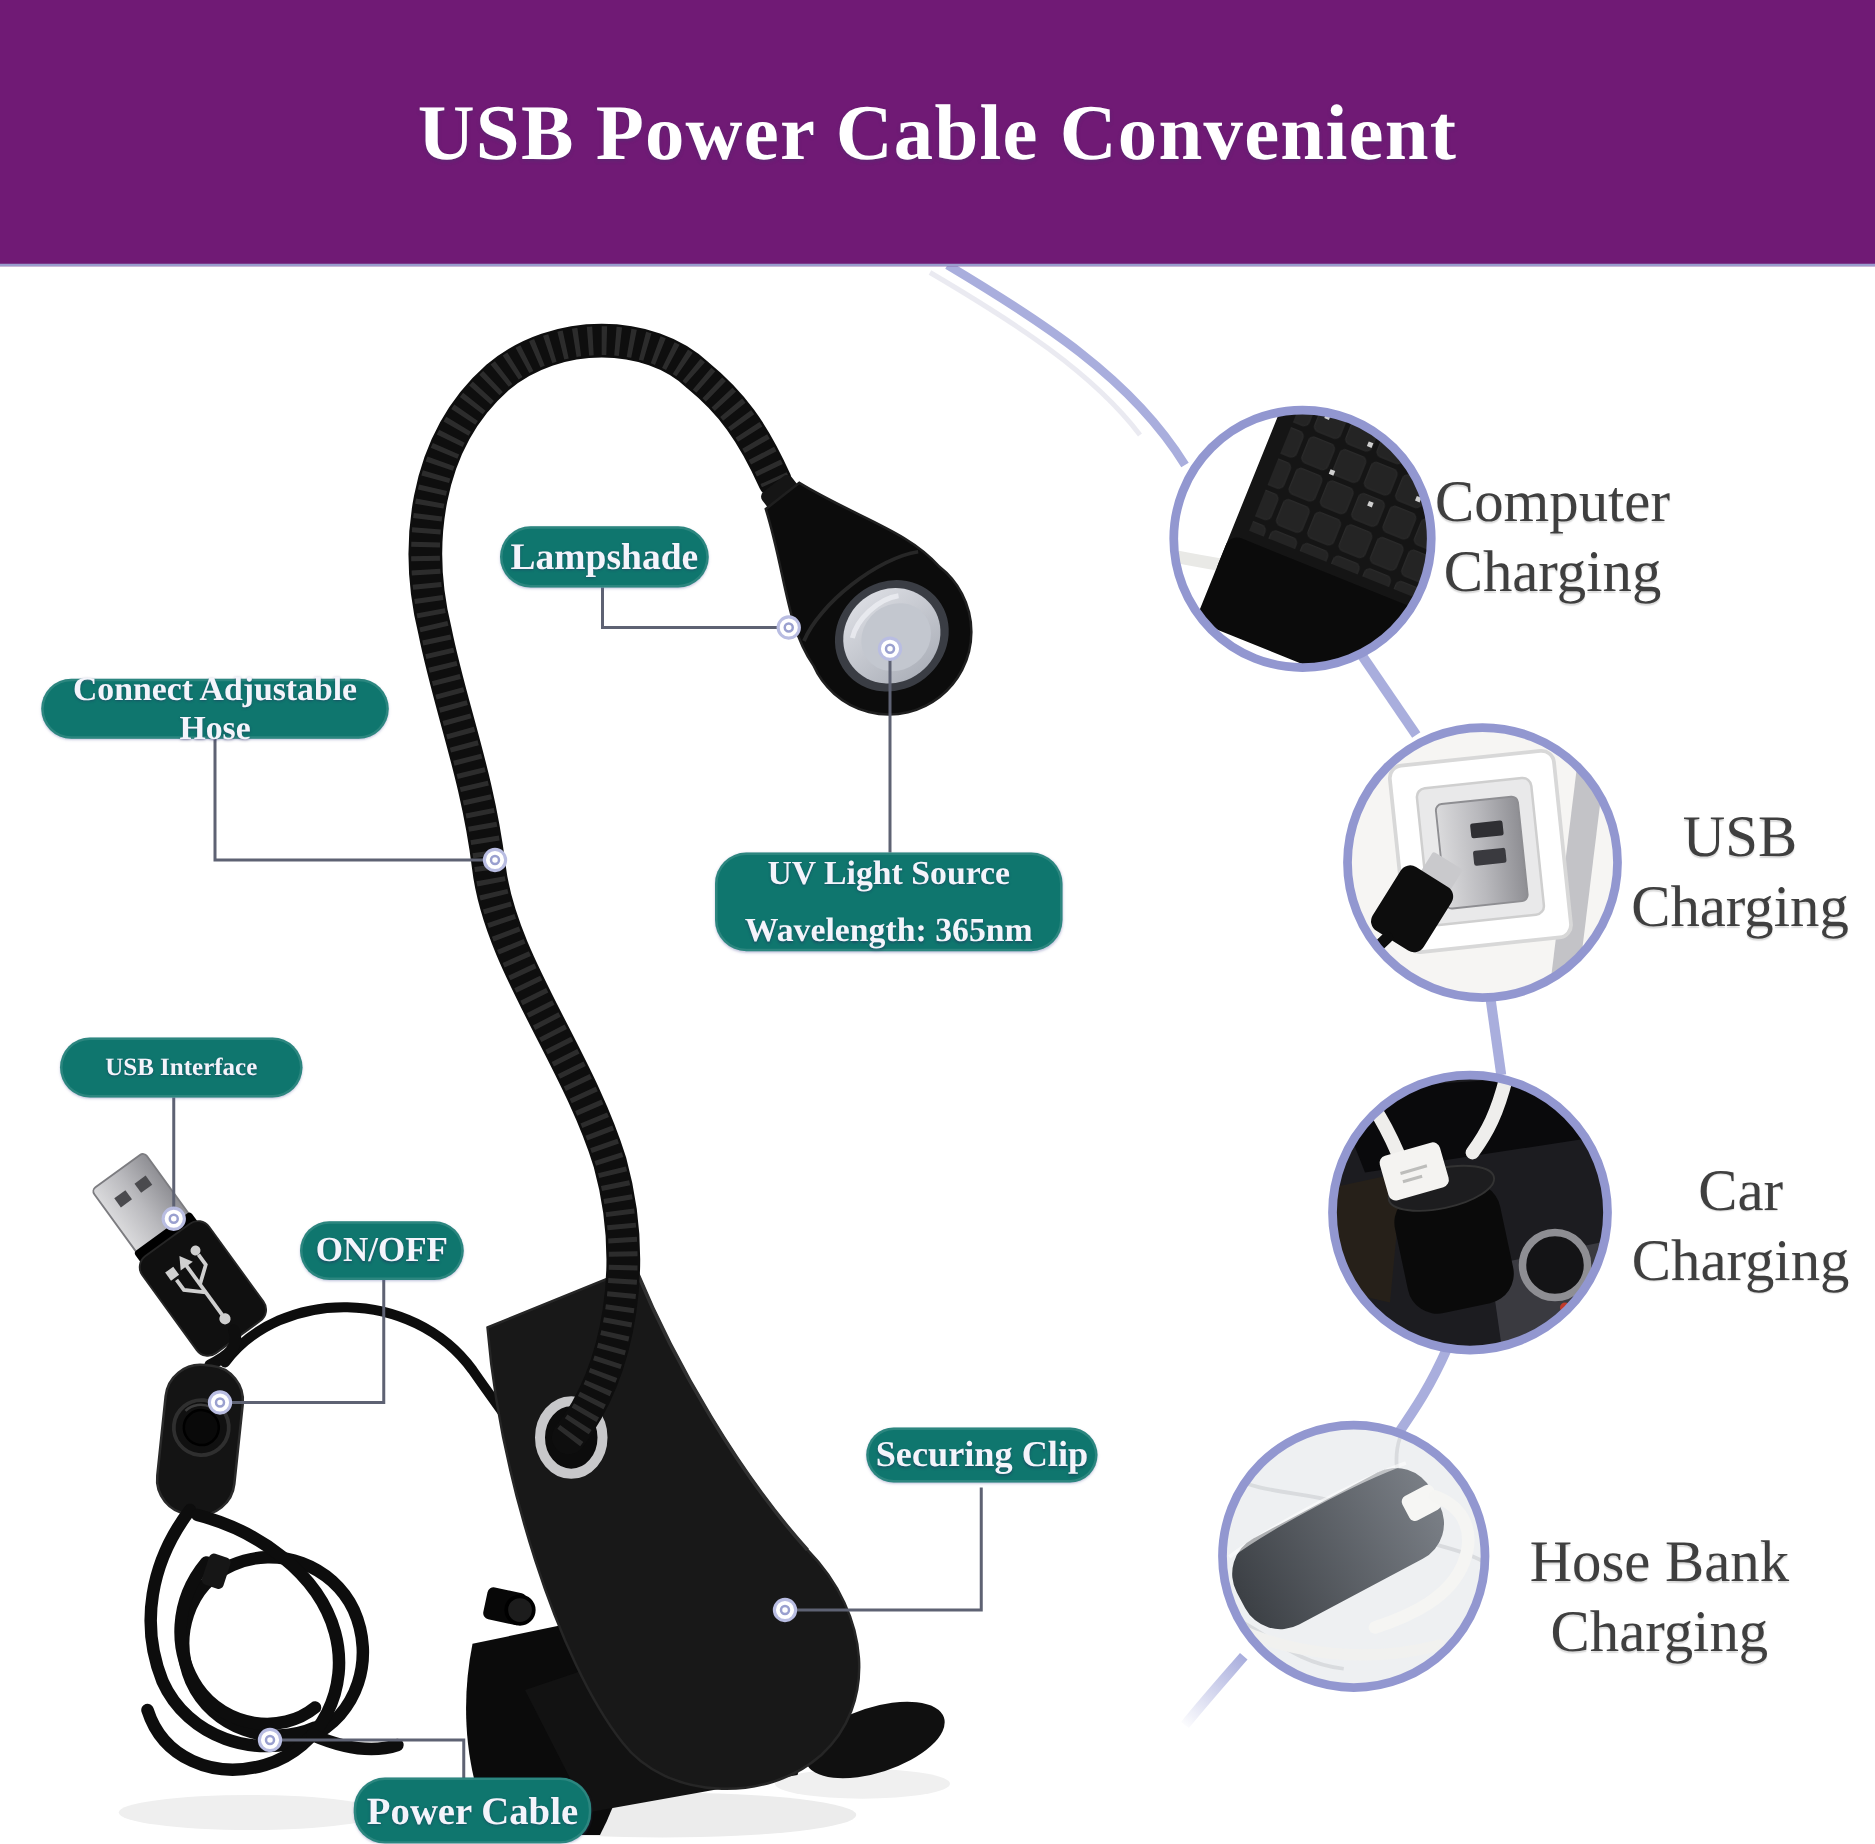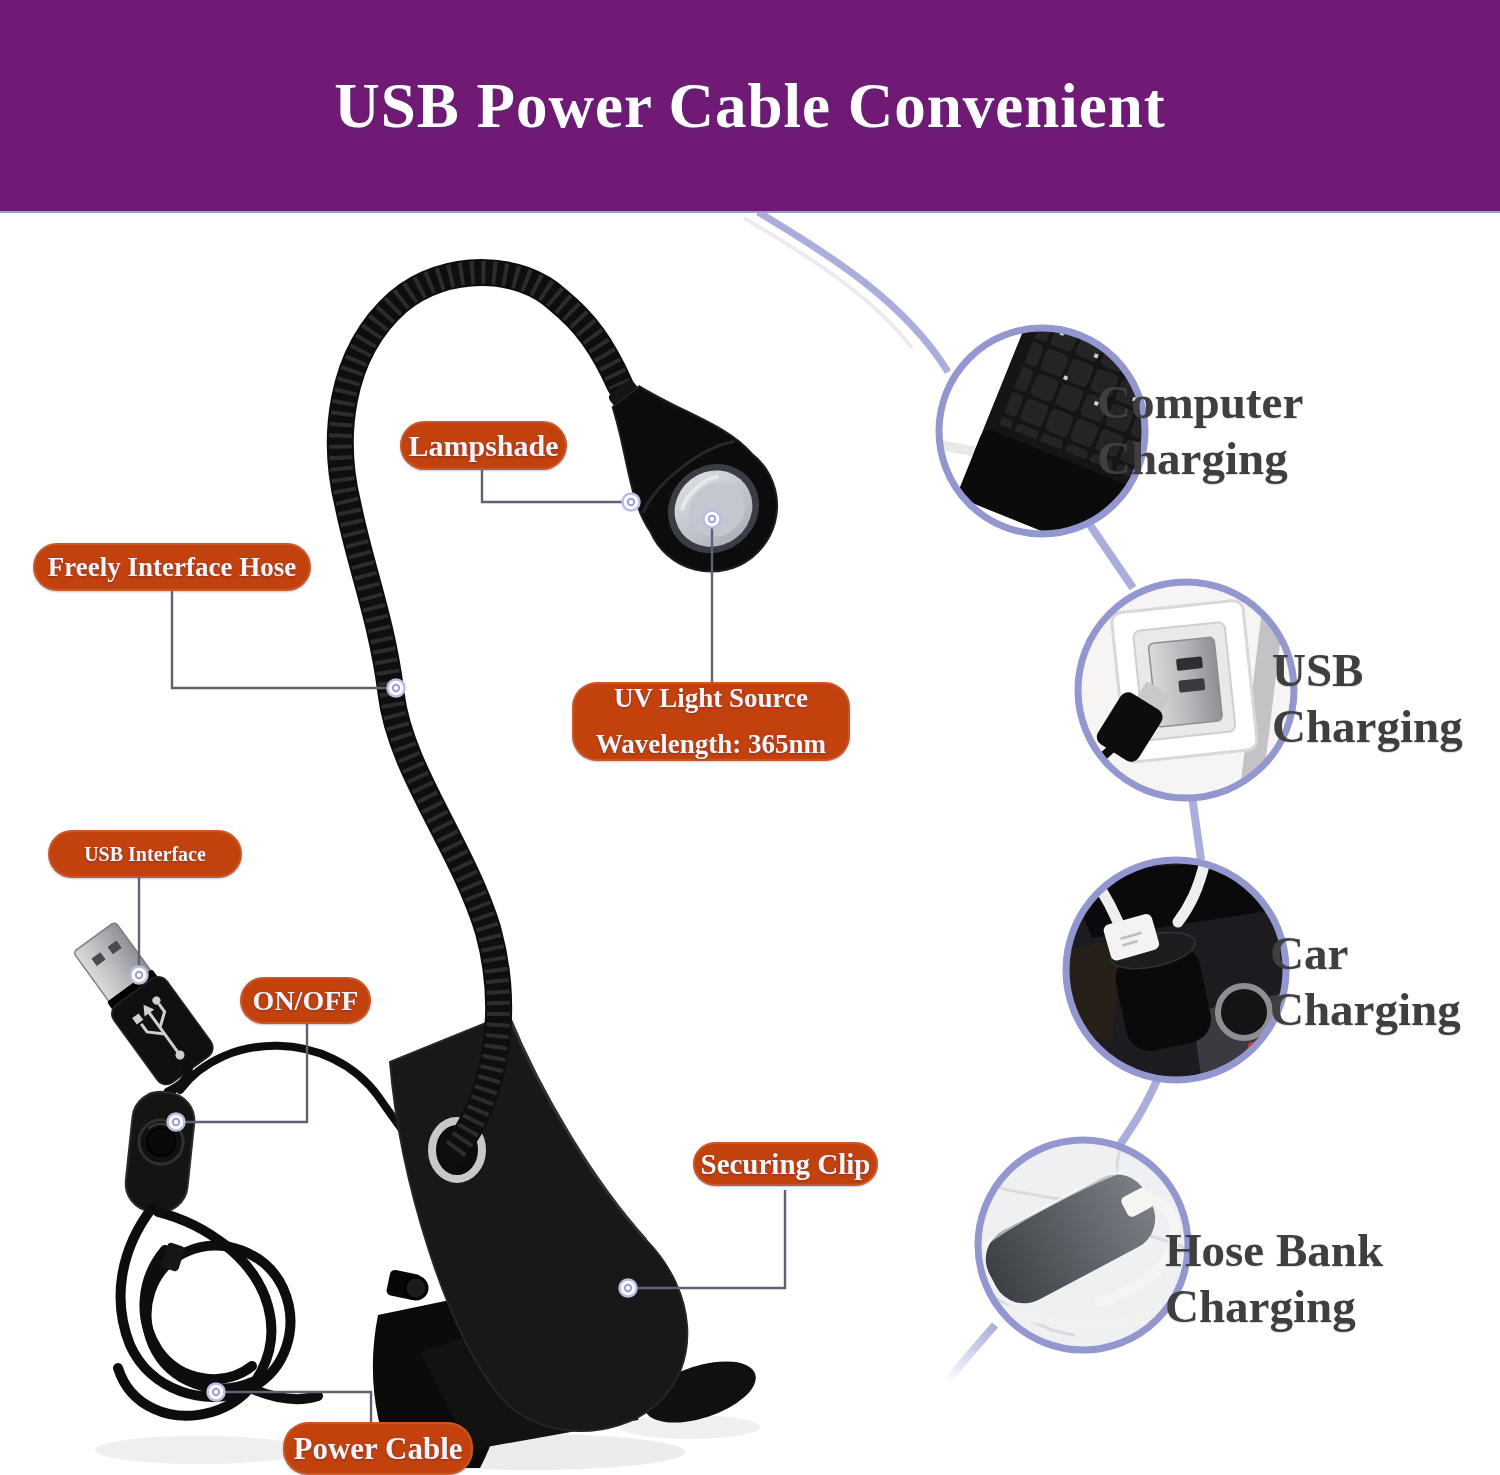--- a/index.html
+++ b/index.html
@@ -14,37 +14,37 @@
     align-items:center;justify-content:center;gap:6px;
     border-bottom:2px solid #9a9dce;
   }
   .header .h-line{
     color:#ffffff;font-weight:bold;font-size:63px;line-height:70px;
     letter-spacing:1px;text-shadow:0 2px 3px rgba(60,60,110,.35);
     white-space:nowrap;
   }
   
   .pill{
-    position:absolute;background:#c2410c;color:#f4f4fb;
+    position:absolute;background:#0f766e;color:#f4f4fb;
     border-radius:25px;display:flex;flex-direction:column;
     align-items:center;justify-content:center;text-align:center;
     font-weight:bold;box-shadow:inset 0 0 0 2px rgba(255,255,255,.12), 0 1px 2px rgba(90,95,160,.35);
     text-shadow:0 1px 2px rgba(40,40,90,.45);
   }
   .pill-lampshade   {left:400px;top:421px;width:167px;height:49px;font-size:30px;}
   .pill-hose        {left:33px; top:543px;width:278px;height:48px;font-size:27px;}
   .pill-uv          {left:572px;top:682px;width:278px;height:79px;font-size:27px;line-height:33px;justify-content:space-between;}
   .pill-usb         {left:48px; top:830px;width:194px;height:48px;font-size:20px;}
   .pill-onoff       {left:240px;top:977px;width:131px;height:47px;font-size:28px;text-align:right;}
   .pill-clip        {left:693px;top:1142px;width:185px;height:44px;font-size:29px;}
   .pill-power       {left:283px;top:1422px;width:190px;height:53px;font-size:31px;}
   
   .opt-label{
-    position:absolute;color:#3f3f3f;font-weight:bold;
-    font-size:47px;line-height:56px;
+    position:absolute;color:#3f3f3f;font-weight:normal;
+    font-size:47px;line-height:56px;text-align:center;
     text-shadow:0 1px 1px rgba(0,0,0,.15);white-space:nowrap;
   }
   .opt-computer {left:1097px;top:374px;width:290px;}
   .opt-usb      {left:1272px;top:642px;width:240px;}
   .opt-car      {left:1270px;top:925px;width:245px;}
   .opt-bank     {left:1165px;top:1222px;width:325px;}
   svg.art{position:absolute;left:0;top:0;}
 </style>
 </head>
 <body>
@@ -300,21 +300,21 @@
   </svg>
 
   <div class="header">
     <div class="h-line">USB Power Cable Convenient</div>
   </div>
 
   <div class="pill pill-lampshade">
     <span>Lampshade</span>
   </div>
   <div class="pill pill-hose">
-    <span>Freely Interface Hose</span>
+    <span>Connect Adjustable Hose</span>
   </div>
   <div class="pill pill-uv">
     <span>UV Light Source</span>
     <span>Wavelength: 365nm</span>
   </div>
   <div class="pill pill-usb">
     <span>USB Interface</span>
   </div>
   <div class="pill pill-onoff">
     <span>ON/OFF</span>

